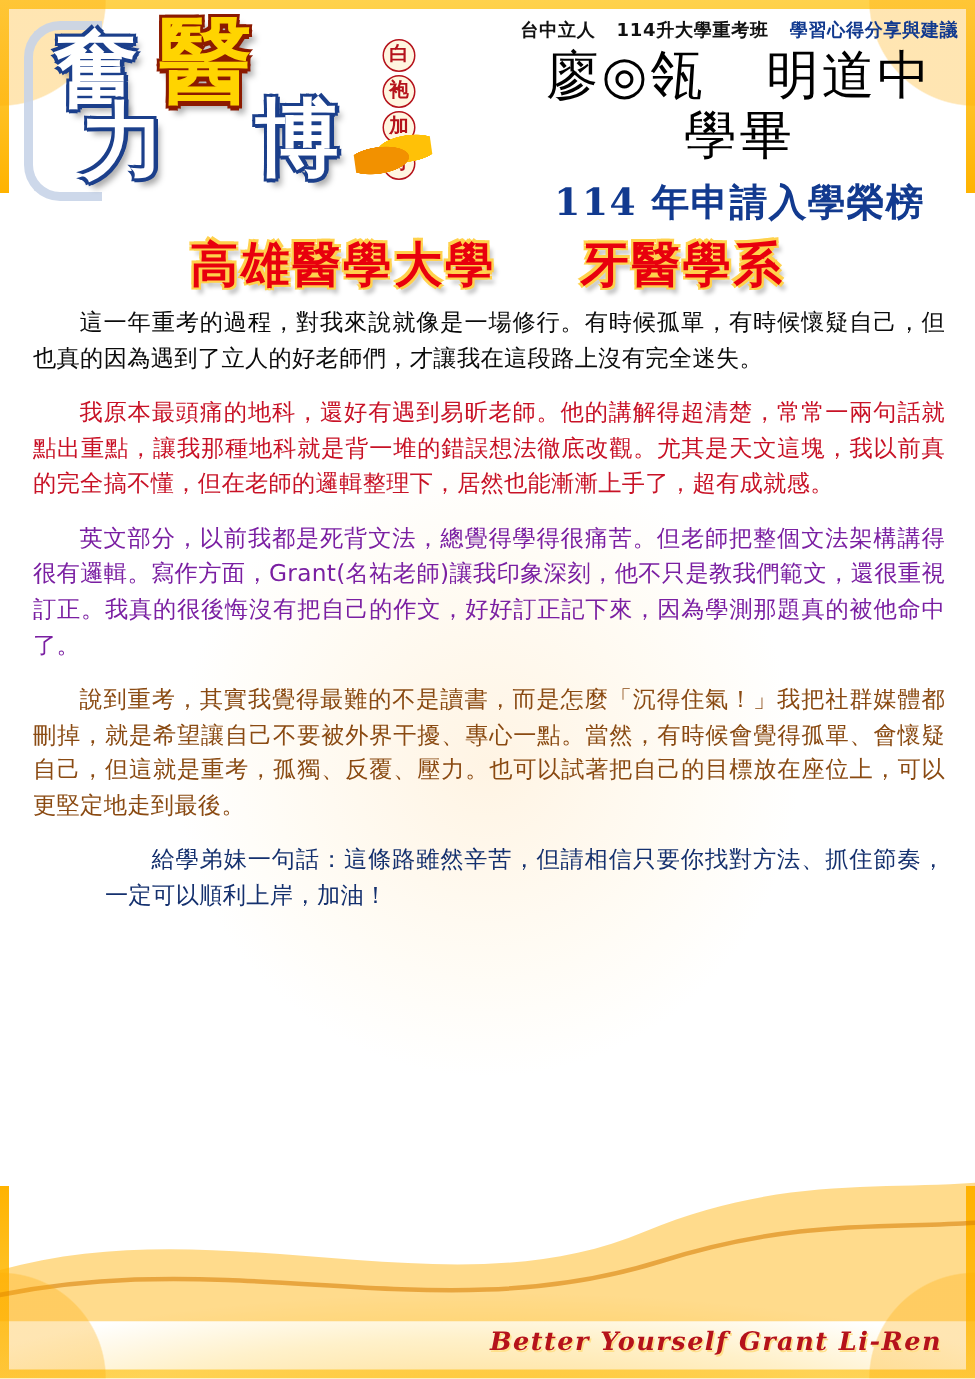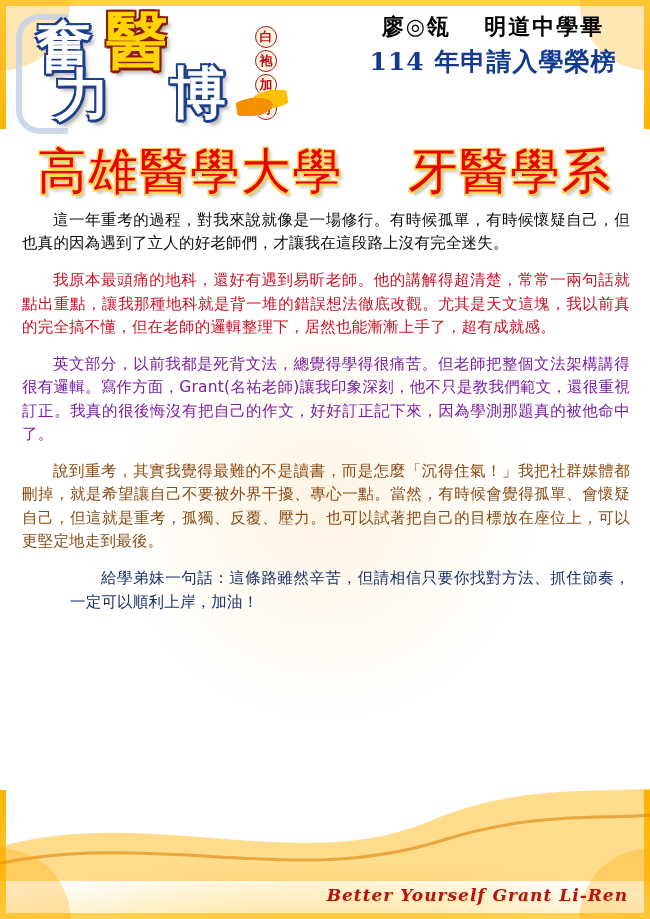--- a/index.html
+++ b/index.html
@@ -181,46 +181,46 @@
     font-family: "DejaVu Sans", "Liberation Sans", sans-serif;
     font-size: 12px;
     font-weight: bold;
     color: #111111;
     letter-spacing: 0.5px;
     margin-bottom: 2px;
   }
   .meta-line .meta-blue { color: #123a8f; }
   .name-line {
     font-family: "DejaVu Serif", "Liberation Serif", serif;
-    font-size: 22px;
-    font-weight: bold;
+    font-size: 35px;
+    font-weight: normal;
     color: #000000;
     letter-spacing: 2px;
     line-height: 1.15;
     margin-top: 2px;
   }
   .name-line .sep { display: inline-block; width: 14px; }
   .sub-line {
     font-family: "DejaVu Serif", "Liberation Serif", serif;
     font-size: 25px;
     font-weight: bold;
     color: #123a8f;
     letter-spacing: 1px;
     margin-top: 6px;
   }
 
   
   .school-title {
     position: relative;
     z-index: 3;
     text-align: center;
-    margin-top: 10px;
-    font-family: "DejaVu Serif", "Liberation Serif", serif;
-    font-size: 49px;
-    font-weight: normal;
+    margin-top: 24px;
+    font-family: "DejaVu Serif", "Liberation Serif", serif;
+    font-size: 32px;
+    font-weight: bold;
     color: #e8000d;
     letter-spacing: 2px;
     text-shadow:
       1.5px 1.5px 0 #ffd24d,
       -1.5px 1.5px 0 #ffd24d,
       1.5px -1.5px 0 #ffd24d,
       -1.5px -1.5px 0 #ffd24d,
       3px 4px 3px rgba(0,0,0,0.25);
     line-height: 1.1;
   }
@@ -293,20 +293,25 @@
       <div class="small-col">
         <span>白</span>
         <span>袍</span>
         <span>加</span>
         <span>身</span>
       </div>
       <div class="flourish"></div>
     </div>
 
     <div class="header-right">
+      <div class="meta-line">
+        <span>台中立人</span>
+        <span>114升大學重考班</span>
+        <span class="meta-blue">學習心得分享與建議</span>
+      </div>
       <div class="name-line">
         <span>廖◎瓴</span>
         <span class="sep"></span>
         <span>明道中學畢</span>
       </div>
       <div class="sub-line">114 年申請入學榮榜</div>
     </div>
   </div>
 
   <div class="school-title">

